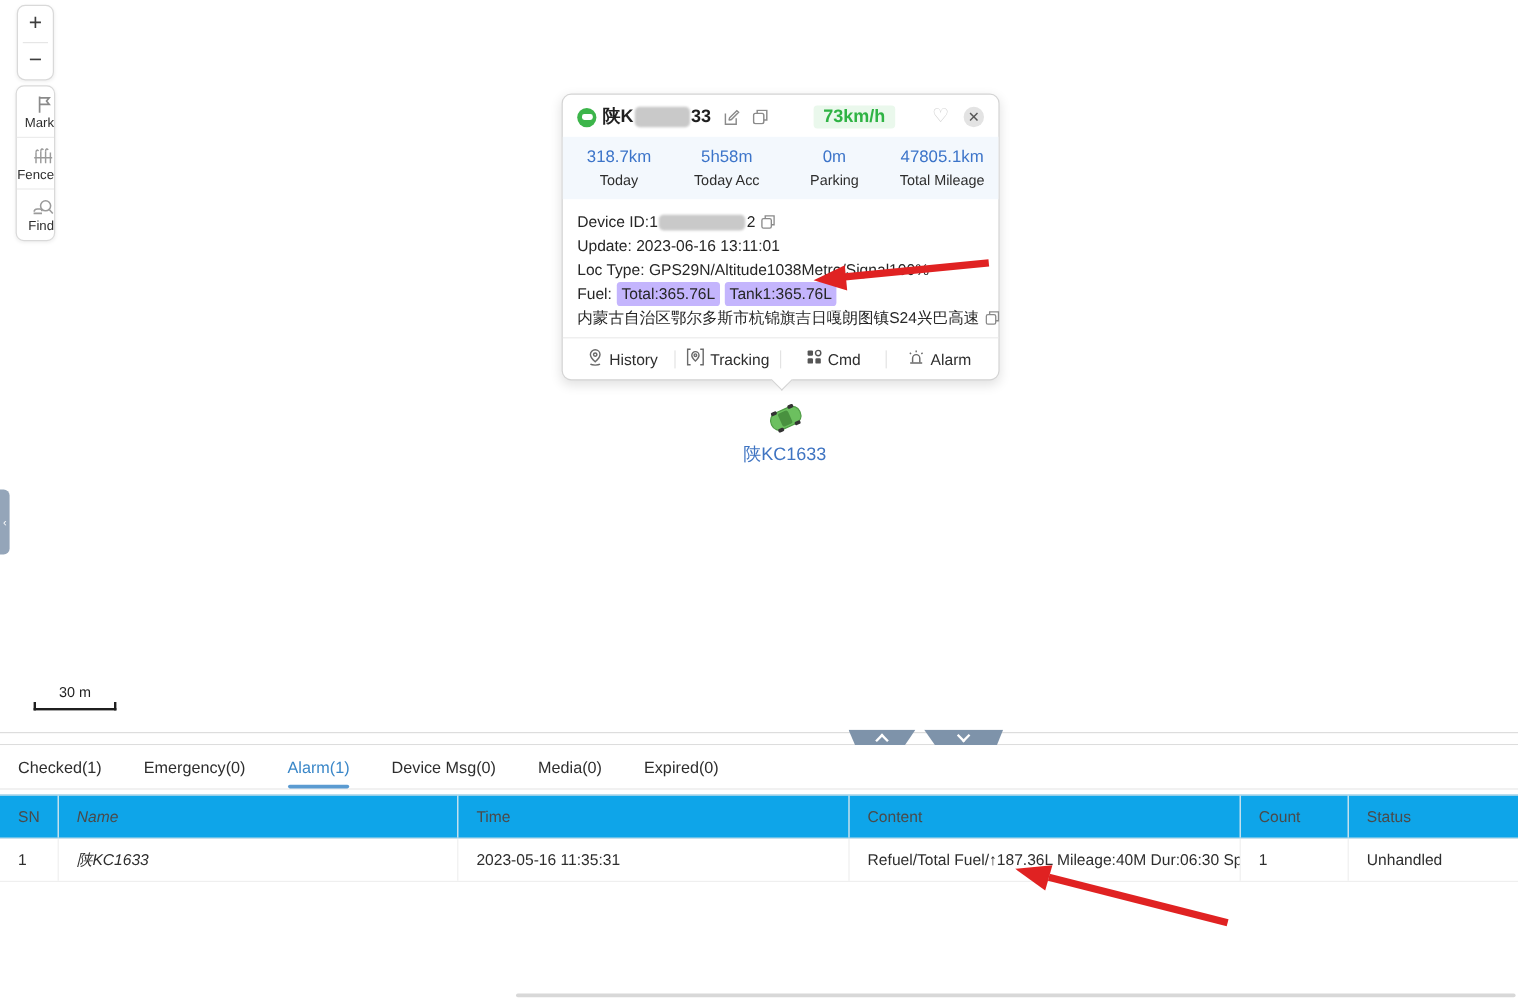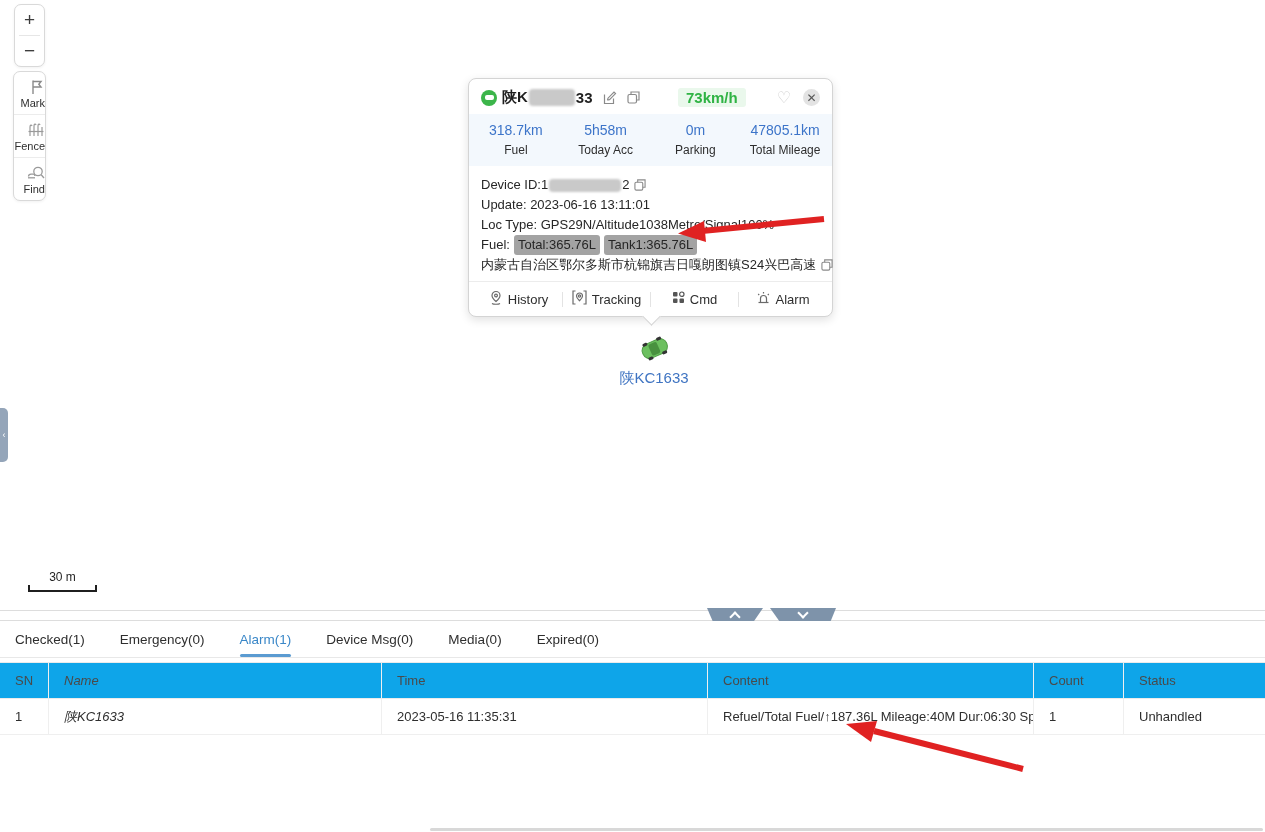--- a/index.html
+++ b/index.html
@@ -47,21 +47,21 @@
   .close-btn { margin-left: 7px; width: 17px; height: 17px; border-radius: 50%; background: #e3e3e3;
     color: #555; font-size: 12px; display: flex; align-items: center; justify-content: center; cursor: pointer; }
 
   .stats-row { display: flex; background: #f3f8fd; padding: 8px 2px 9px; }
   .stat { flex: 1; text-align: center; }
   .stat-value { color: #3c74c9; font-size: 14px; }
   .stat-label { color: #2e2e2e; font-size: 12px; margin-top: 5px; }
 
   .details { padding: 9px 12px 6px; font-size: 13px; color: #262626; }
   .detail-line { line-height: 20px; white-space: nowrap; display: flex; align-items: center; }
-  .fuel-pill { background: #a3a3a3; border-radius: 3px; padding: 0 4px; margin-left: 4px; }
+  .fuel-pill { background: #c4b5fd; border-radius: 3px; padding: 0 4px; margin-left: 4px; }
 
   .action-bar { border-top: 1px solid #ececec; display: flex; align-items: center;
     padding: 8px 6px; }
   .action-item { flex: 1; display: flex; align-items: center; justify-content: center; gap: 5px;
     font-size: 13px; color: #2e2e2e; cursor: pointer; }
   .action-sep { width: 1px; height: 15px; background: #e3e3e3; }
 
   
   .car-marker { position: absolute; left: 639px; top: 337px; width: 32px; height: 24px;
     transform: rotate(-24deg); cursor: pointer; }
@@ -189,21 +189,21 @@
         </svg>
       </span>
       <span class="speed-badge">73km/h</span>
       <span class="heart">♡</span>
       <span class="close-btn">✕</span>
     </div>
 
     <div class="stats-row">
       <div class="stat">
         <div class="stat-value">318.7km</div>
-        <div class="stat-label">Fuel</div>
+        <div class="stat-label">Today</div>
       </div>
       <div class="stat">
         <div class="stat-value">5h58m</div>
         <div class="stat-label">Today Acc</div>
       </div>
       <div class="stat">
         <div class="stat-value">0m</div>
         <div class="stat-label">Parking</div>
       </div>
       <div class="stat">

